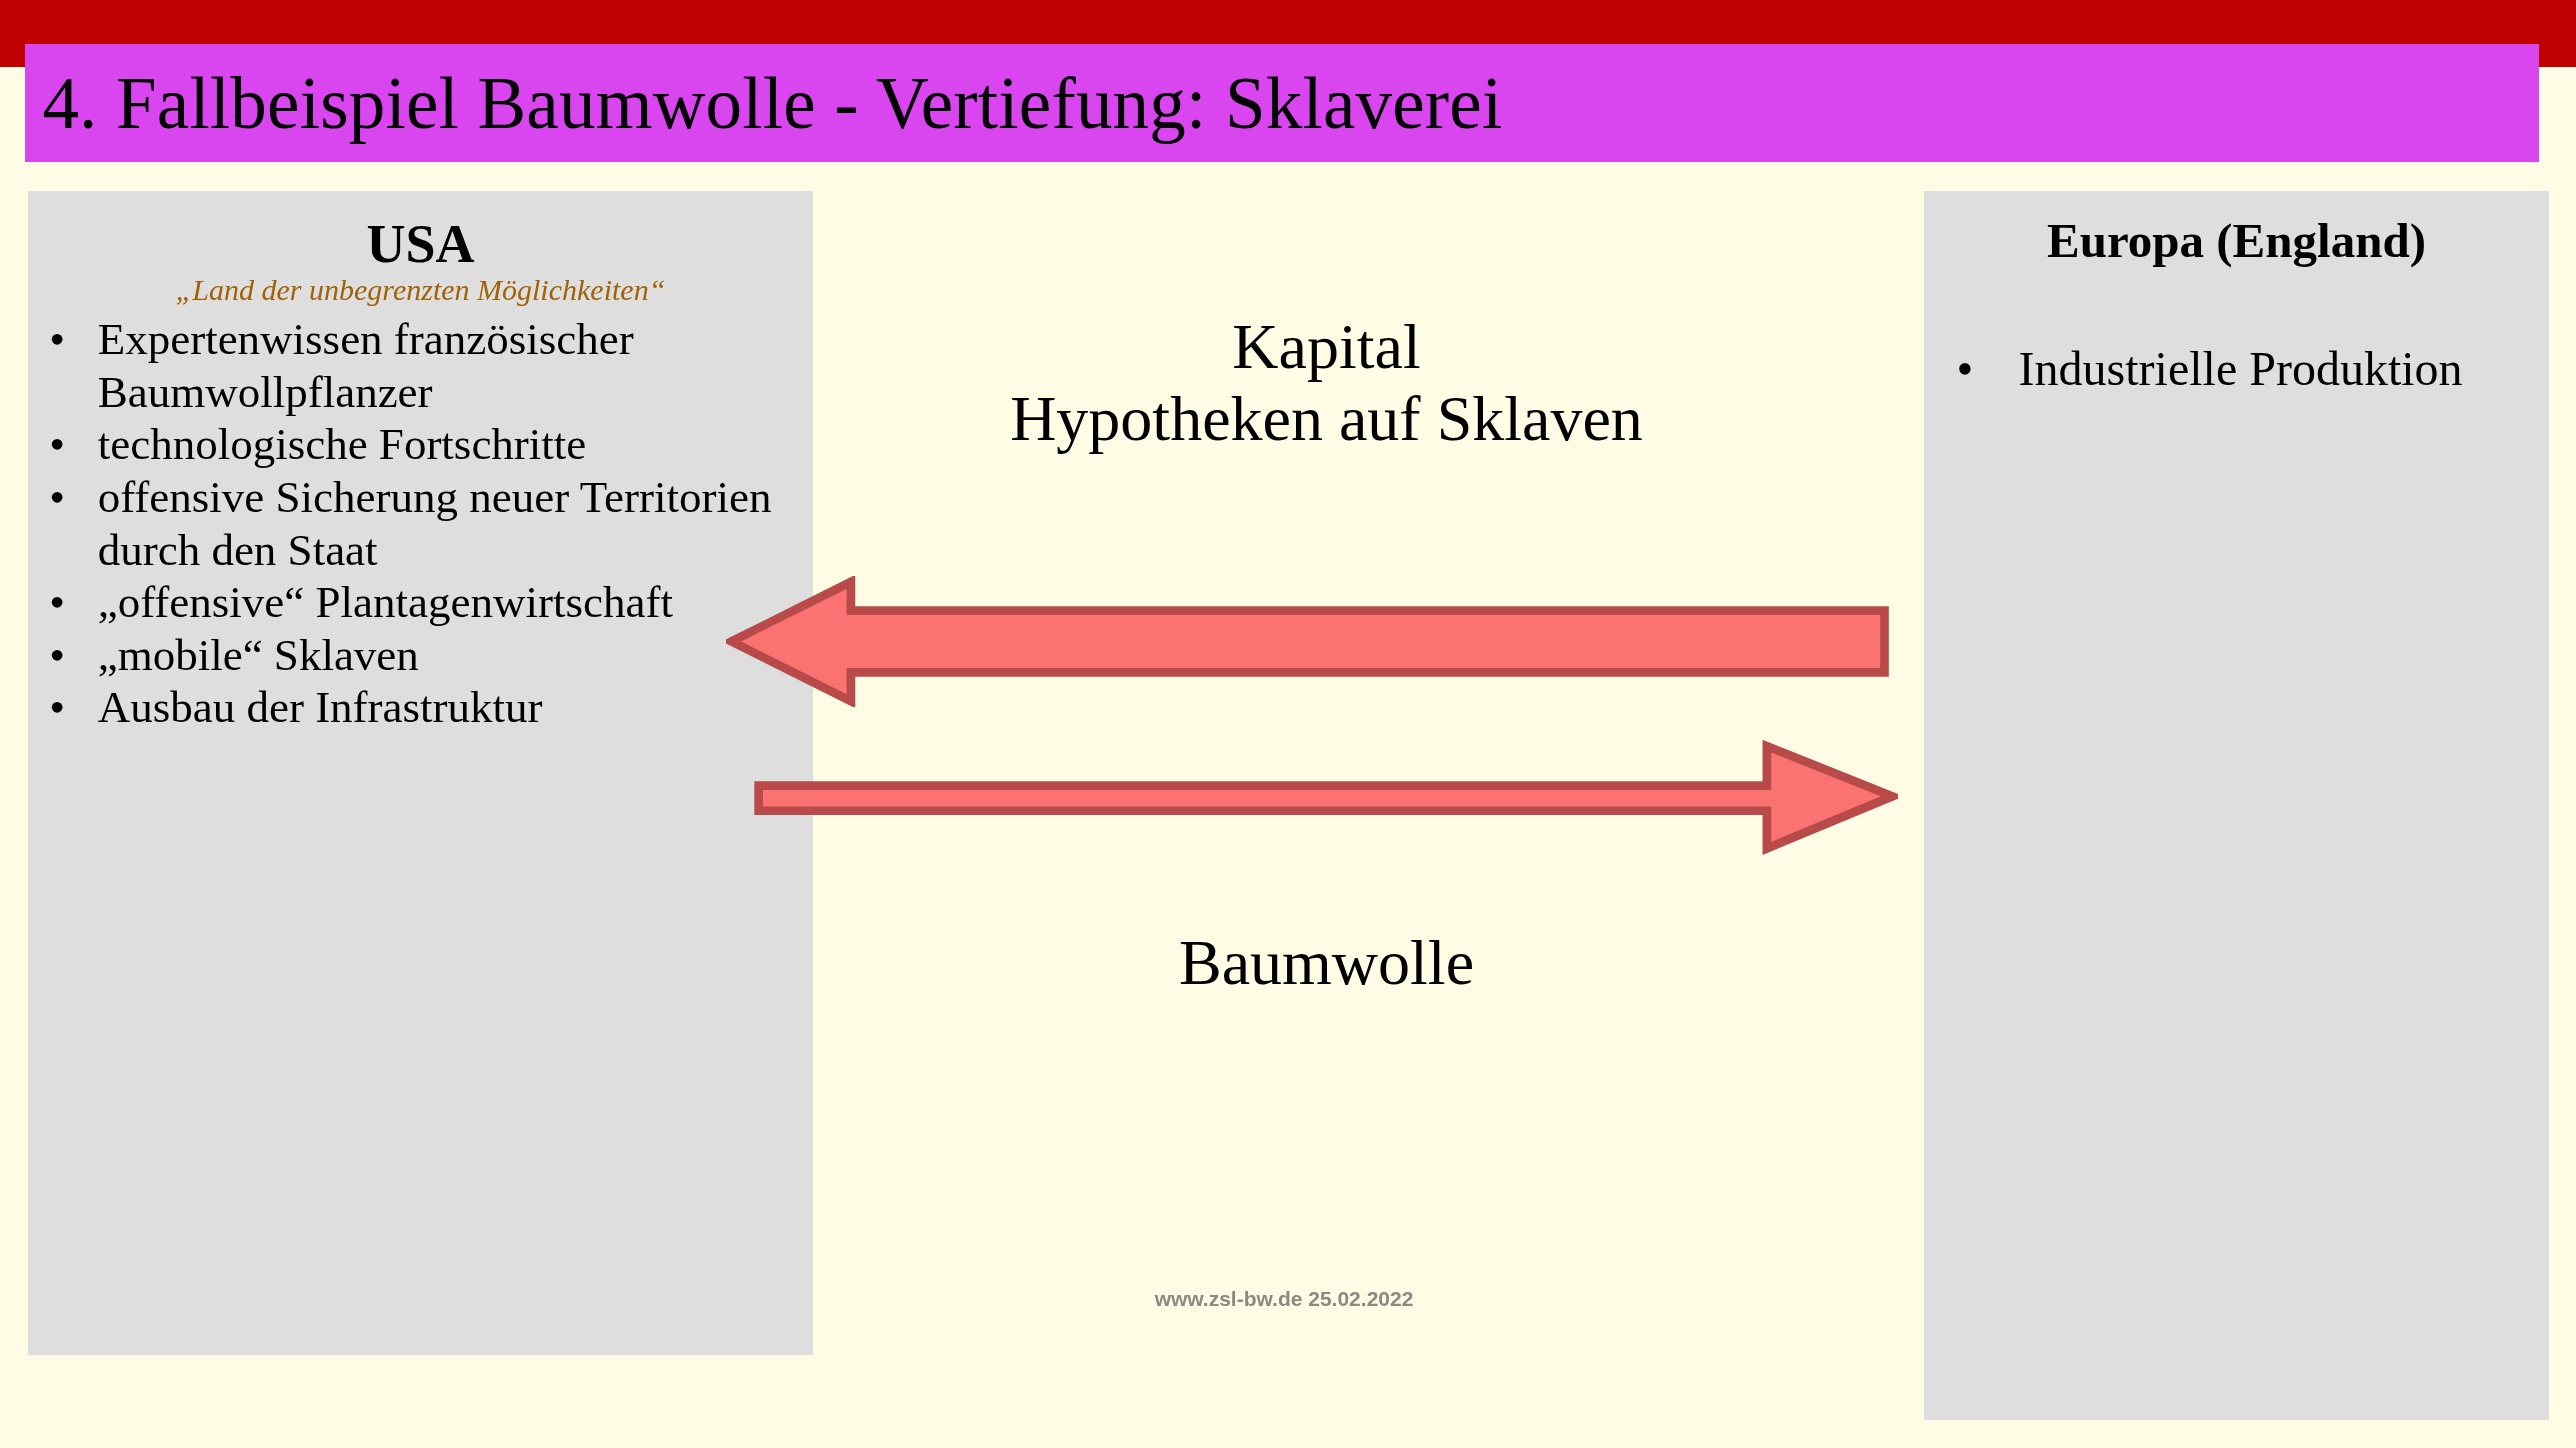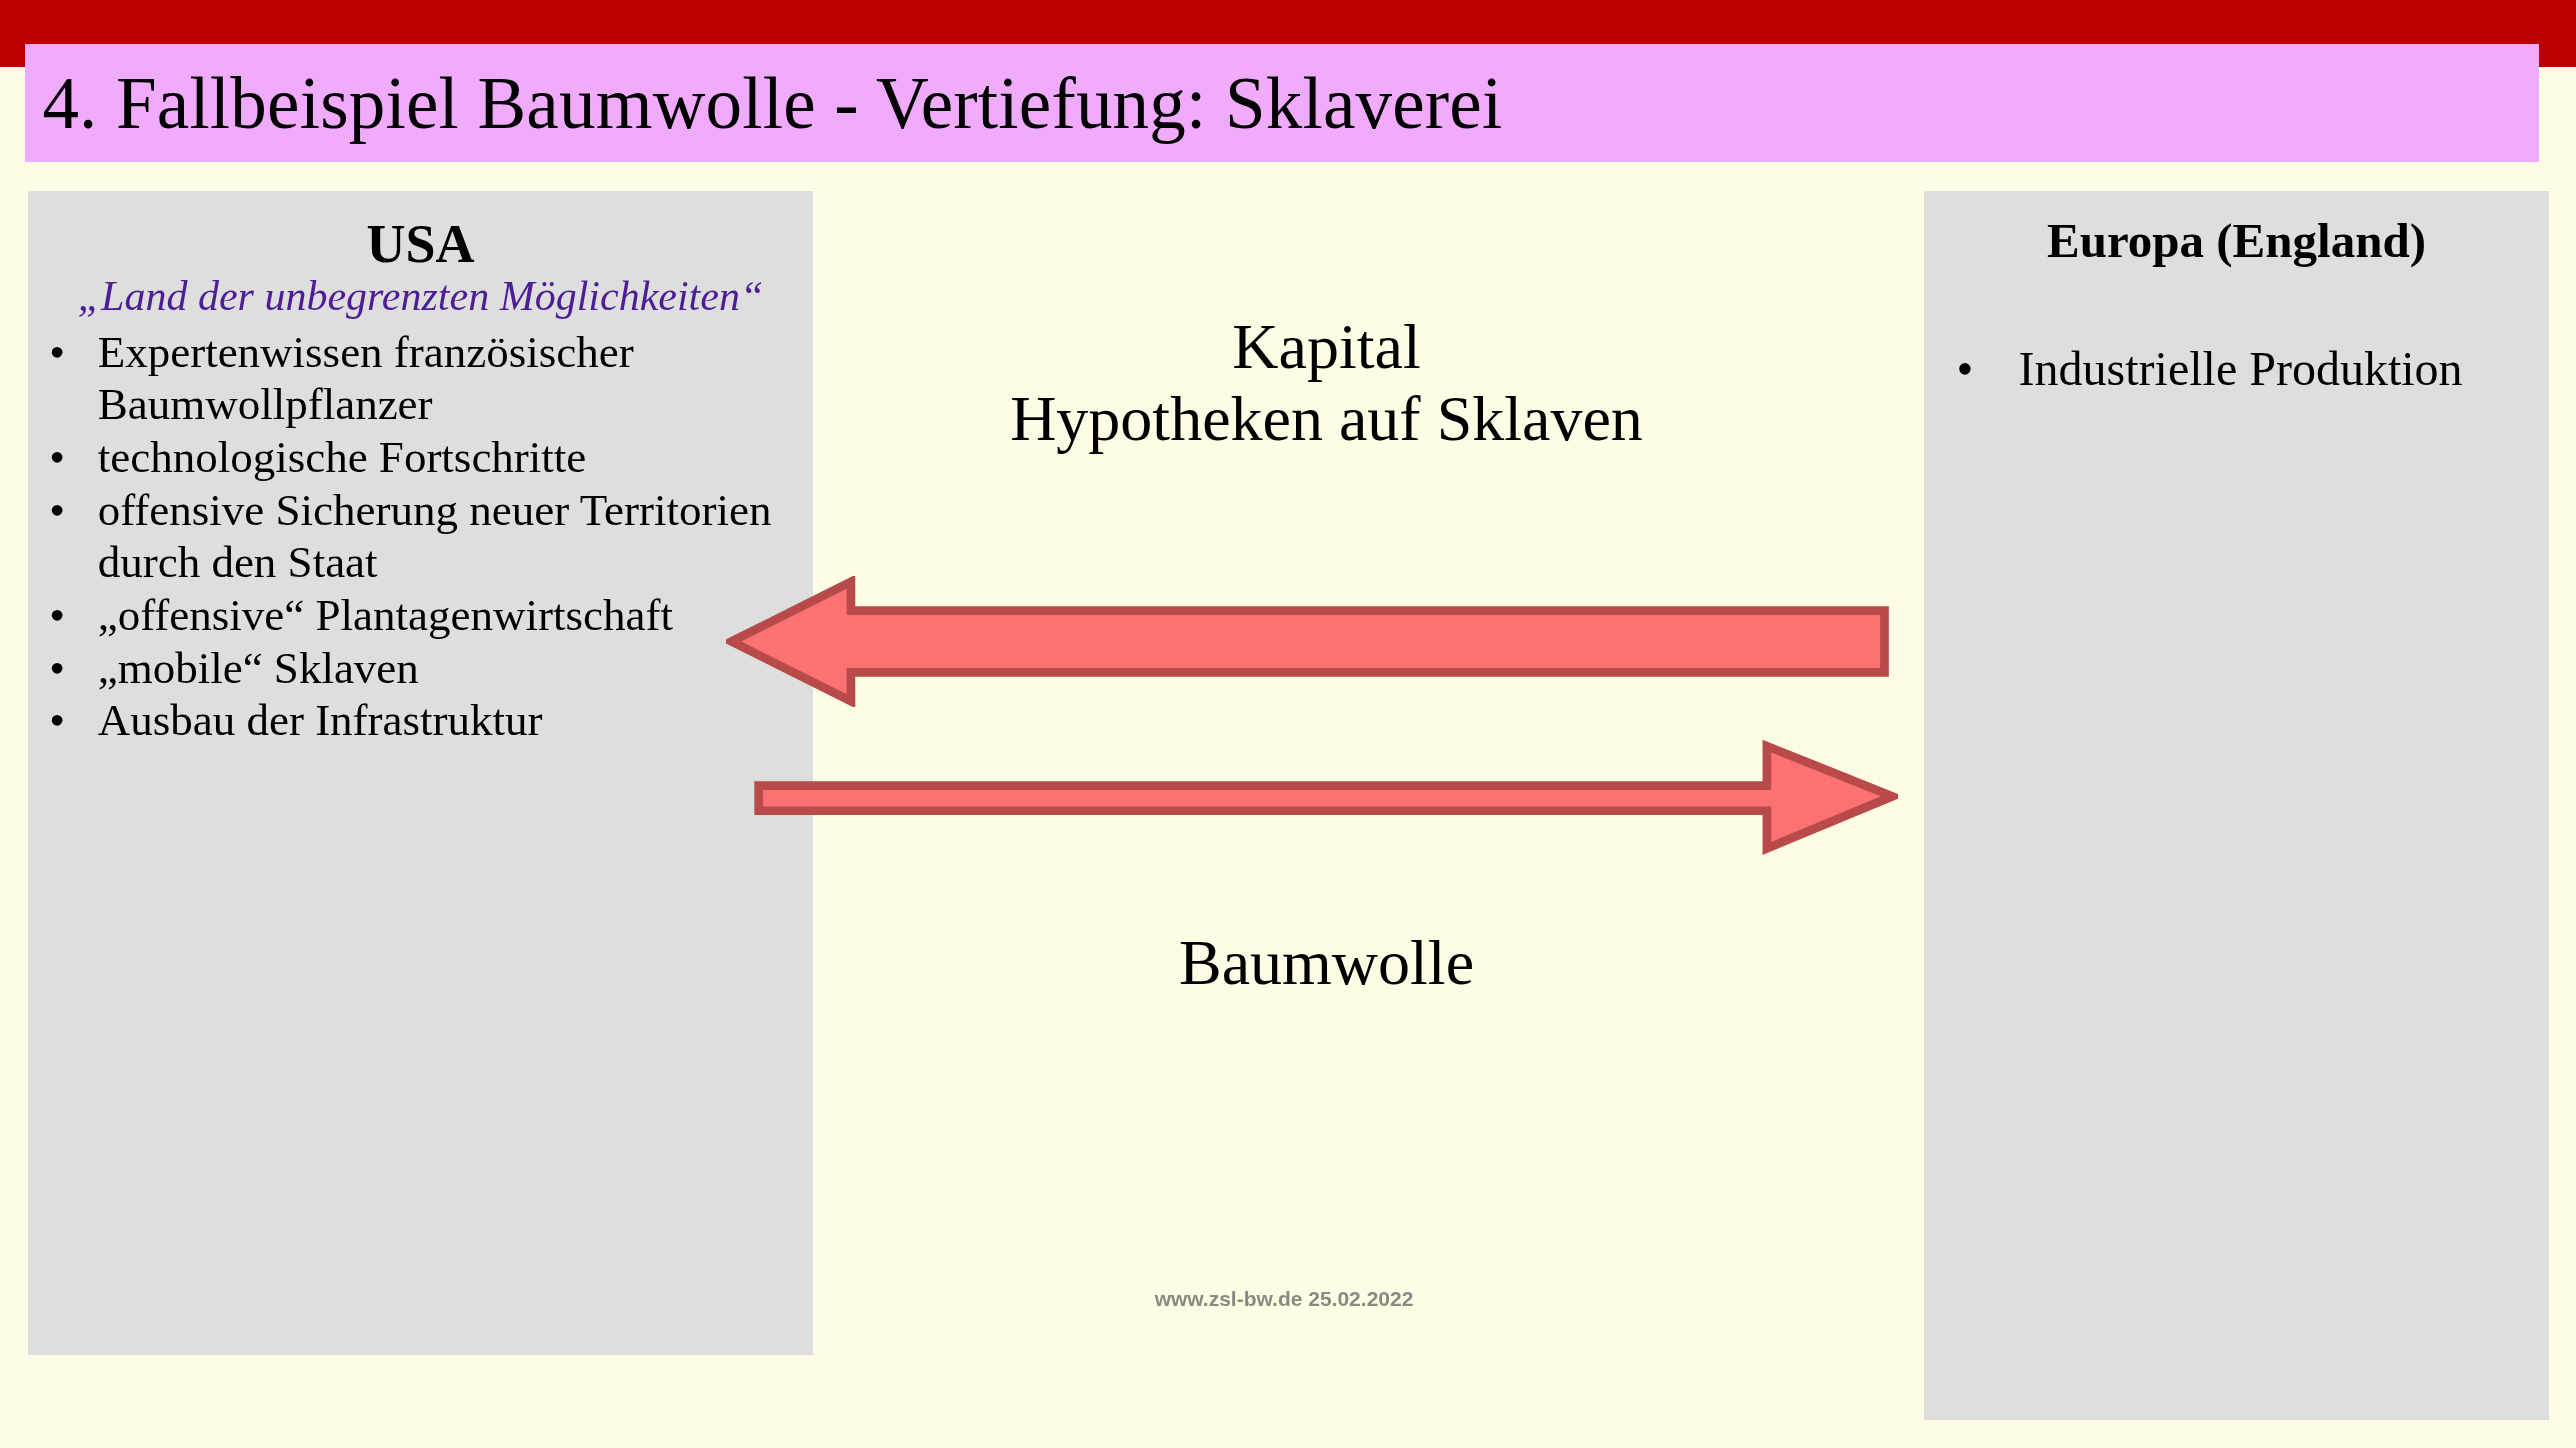--- a/index.html
+++ b/index.html
@@ -41,21 +41,21 @@
     height: 23px;
     background: #be0000;
   }
 
   .title-bar {
     position: absolute;
     left: 25px;
     top: 44px;
     width: 2514px;
     height: 118px;
-    background: #f0abfc;
+    background: #d946ef;
     display: flex;
     align-items: center;
   }
   .title-text {
     margin-left: 17.4px;
     font-size: 73px;
     line-height: 1.0;
     color: #000000;
     letter-spacing: 0.2px;
     white-space: nowrap;
@@ -88,23 +88,23 @@
     font-size: 56px;
     line-height: 1.04;
     color: #000;
   }
   #panel-usa .panel-heading { font-size: 54px; }
   #panel-europa .panel-heading { font-size: 49px; }
 
   .panel-subtitle {
     font-style: italic;
     text-align: center;
-    font-size: 42px;
+    font-size: 30px;
     line-height: 1.07;
-    color: #4c1d95;
+    color: #a16207;
     margin-top: 1.9px;
   }
 
   ul.bullets {
     list-style: none;
     margin: 0;
     padding: 0;
   }
   ul.bullets li {
     position: relative;

